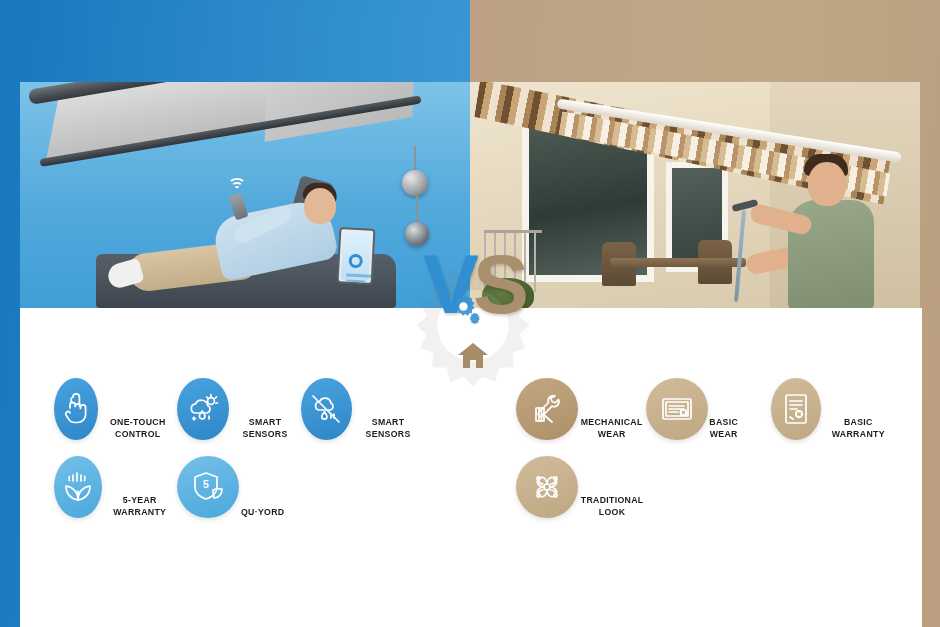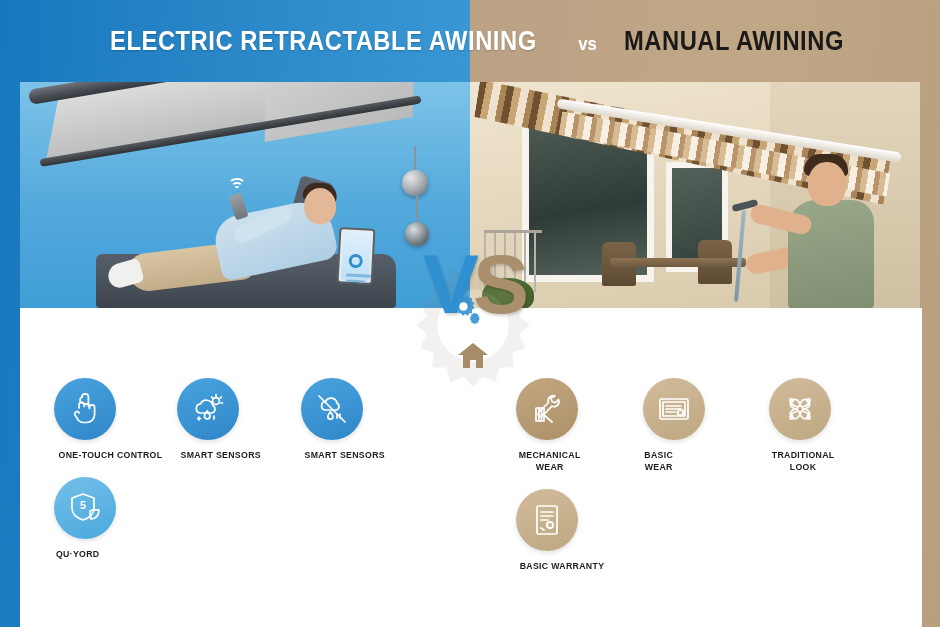--- a/index.html
+++ b/index.html
@@ -267,21 +267,21 @@
   }
 
   
   .grid {
     position:absolute; display:grid; grid-template-columns:repeat(3,1fr);
     z-index:5;
   }
   .grid-left  { left:54px;  top:378px; width:370px; row-gap:16px; }
   .grid-right { left:516px; top:378px; width:380px; row-gap:16px; }
 
-  .cell { display:flex; flex-direction:column; align-items:flex-start; }
+  .cell { display:flex; flex-direction:row; align-items:flex-end; }
   .circle {
     width:62px; height:62px; border-radius:50%;
     display:flex; align-items:center; justify-content:center;
     box-shadow:0 2px 5px rgba(0,0,0,.12);
   }
   .c-blue-dark  { background:linear-gradient(160deg,#4aa3df,#2e86c8); }
   .c-blue-light { background:linear-gradient(160deg,#74c0e8,#4aa8dd); }
   .c-tan        { background:linear-gradient(160deg,#c2a781,#ab9068); }
   .c-tan-light  { background:linear-gradient(160deg,#d2bb9a,#bda882); }
 
@@ -301,27 +301,20 @@
     font-family:"Liberation Sans", sans-serif; }
 </style>
 </head>
 <body>
 
 <div class="stage">
 
   <div class="bg-left"></div>
   <div class="bg-right"></div>
 
-  <div class="header">
-    <div class="title-row">
-      <span class="title-left">ELECTRIC RETRACTABLE AWINING</span>
-      <span class="title-vs">vs</span>
-      <span class="title-right">MANUAL AWINING</span>
-    </div>
-  </div>
 
   <div class="photos">
 
     <div class="photo photo-left">
       <div class="awning-e-frame">
         <div class="awning-e-fabric"></div>
         <div class="awning-e-wing"></div>
         <div class="awning-e-bar"></div>
         <div class="awning-e-front"></div>
       </div>
@@ -439,20 +432,35 @@
           <path d="M18 24.5 c0 1.5 -1.2 2.7 -2.6 2.7 s-2.6-1.2-2.6-2.7 c0-1.6 2.6-4.6 2.6-4.6 S18 22.9 18 24.5 Z"></path>
           <line x1="22" y1="22" x2="22" y2="26"></line>
           <line x1="25" y1="22" x2="25" y2="26"></line>
           <line x1="4" y1="4" x2="30" y2="30"></line>
         </svg>
       </div>
       <div class="cell-label">SMART SENSORS</div>
     </div>
 
 
+    <div class="cell">
+      <div class="circle c-blue-light">
+        <svg class="ico" viewBox="0 0 34 34">
+          <line x1="12" y1="5" x2="12" y2="11"></line>
+          <line x1="16" y1="3" x2="16" y2="11"></line>
+          <line x1="20" y1="5" x2="20" y2="11"></line>
+          <path d="M8.5 6.5 a4 4 0 0 0 0 4"></path>
+          <path d="M23.5 6.5 a4 4 0 0 1 0 4"></path>
+          <path d="M17 30 C17 22 12 17 5 16 C5 24 10 29 17 30 Z"></path>
+          <path d="M17 30 C17 22 22 17 29 16 C29 24 24 29 17 30 Z"></path>
+          <line x1="17" y1="30" x2="17" y2="21"></line>
+        </svg>
+      </div>
+      <div class="cell-label">5-YEAR WARRANTY</div>
+    </div>
 
     <div class="cell">
       <div class="circle c-blue-light">
         <svg class="ico" viewBox="0 0 34 34">
           <path d="M15 3 L26 7 v10 c0 6 -5 10 -11 12 C9 27 4 23 4 17 V7 Z"></path>
           <text x="15" y="18" text-anchor="middle">5</text>
           <path d="M22 20 C26 18 30 19 31 19 C31 24 28 28 23 28 C22 25 22 22 22 20 Z"></path>
         </svg>
       </div>
       <div class="cell-label">QU·YORD</div>
@@ -484,20 +492,35 @@
           <rect x="6" y="10" width="22" height="14"></rect>
           <line x1="9" y1="14" x2="24" y2="14"></line>
           <line x1="9" y1="17" x2="24" y2="17"></line>
           <line x1="9" y1="20" x2="18" y2="20"></line>
           <circle cx="23.5" cy="20.5" r="3"></circle>
           <path d="M23.5 17.5 v1 M23.5 22.5 v1 M20.5 20.5 h1 M25.5 20.5 h1"></path>
         </svg>
       </div>
       <div class="cell-label">BASIC
 WEAR</div>
+    </div>
+
+    <div class="cell">
+      <div class="circle c-tan-light">
+        <svg class="ico" viewBox="0 0 34 34">
+          <rect x="7" y="3" width="20" height="28" rx="1.5"></rect>
+          <line x1="11" y1="9" x2="23" y2="9"></line>
+          <line x1="11" y1="13" x2="23" y2="13"></line>
+          <line x1="11" y1="17" x2="18" y2="17"></line>
+          <circle cx="20" cy="22" r="3.2"></circle>
+          <path d="M20 18.8 v1 M20 24.4 v1 M16.8 22 h1 M22.4 22 h1"></path>
+          <path d="M11 25 l3 2"></path>
+        </svg>
+      </div>
+      <div class="cell-label">BASIC WARRANTY</div>
     </div>
 
     <div class="cell">
       <div class="circle c-tan-light">
         <svg class="ico" viewBox="0 0 34 34">
           <circle cx="17" cy="17" r="3"></circle>
           <path d="M17 14 C17 9 13 6 10 8 C7 10 9 14 13 14"></path>
           <path d="M17 14 C17 9 21 6 24 8 C27 10 25 14 21 14"></path>
           <path d="M17 20 C17 25 13 28 10 26 C7 24 9 20 13 20"></path>
           <path d="M17 20 C17 25 21 28 24 26 C27 24 25 20 21 20"></path>
@@ -507,30 +530,15 @@
           <path d="M20 17 C25 17 28 21 26 24"></path>
           <circle cx="8.5" cy="8.5" r="1.6"></circle>
           <circle cx="25.5" cy="8.5" r="1.6"></circle>
           <circle cx="8.5" cy="25.5" r="1.6"></circle>
           <circle cx="25.5" cy="25.5" r="1.6"></circle>
         </svg>
       </div>
       <div class="cell-label">TRADITIONAL
 LOOK</div>
     </div>
-
-    <div class="cell">
-      <div class="circle c-tan-light">
-        <svg class="ico" viewBox="0 0 34 34">
-          <rect x="7" y="3" width="20" height="28" rx="1.5"></rect>
-          <line x1="11" y1="9" x2="23" y2="9"></line>
-          <line x1="11" y1="13" x2="23" y2="13"></line>
-          <line x1="11" y1="17" x2="18" y2="17"></line>
-          <circle cx="20" cy="22" r="3.2"></circle>
-          <path d="M20 18.8 v1 M20 24.4 v1 M16.8 22 h1 M22.4 22 h1"></path>
-          <path d="M11 25 l3 2"></path>
-        </svg>
-      </div>
-      <div class="cell-label">BASIC WARRANTY</div>
-    </div>
   </div>
 
 </div>
 
 </body></html>

